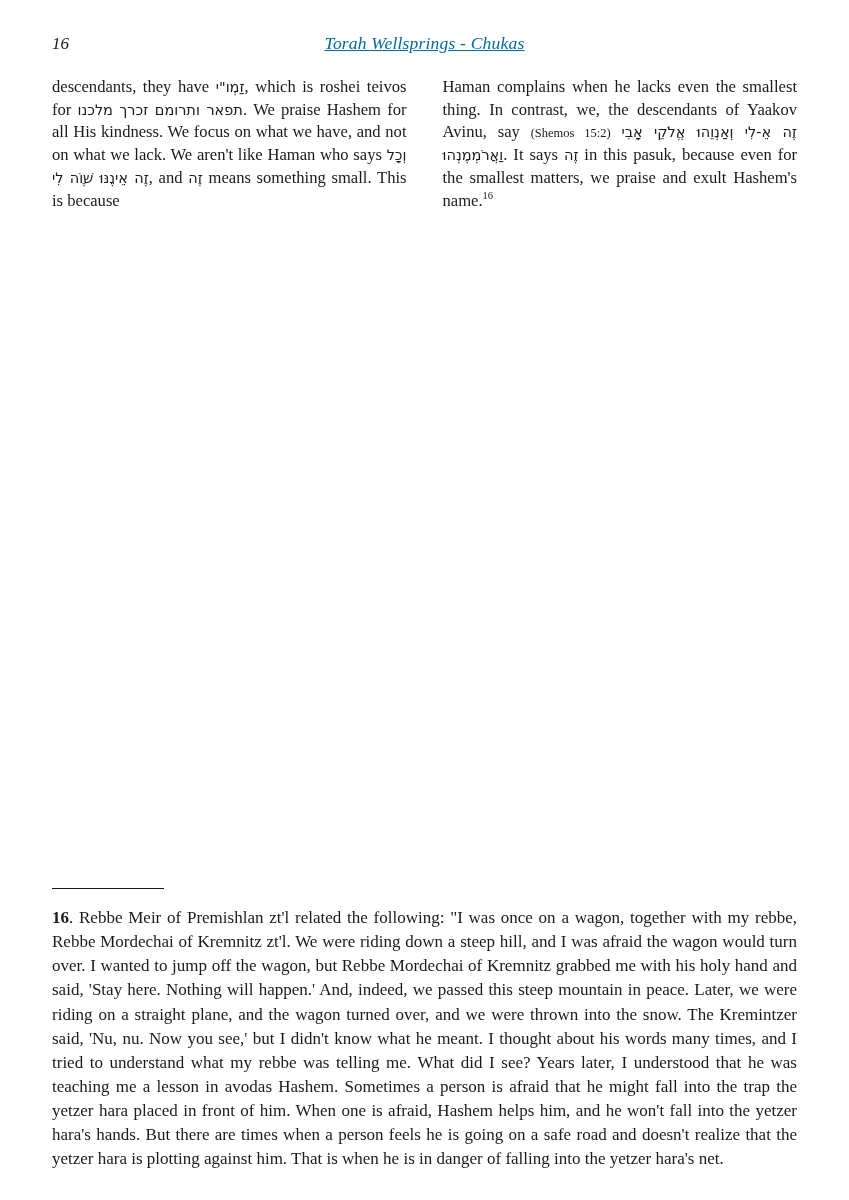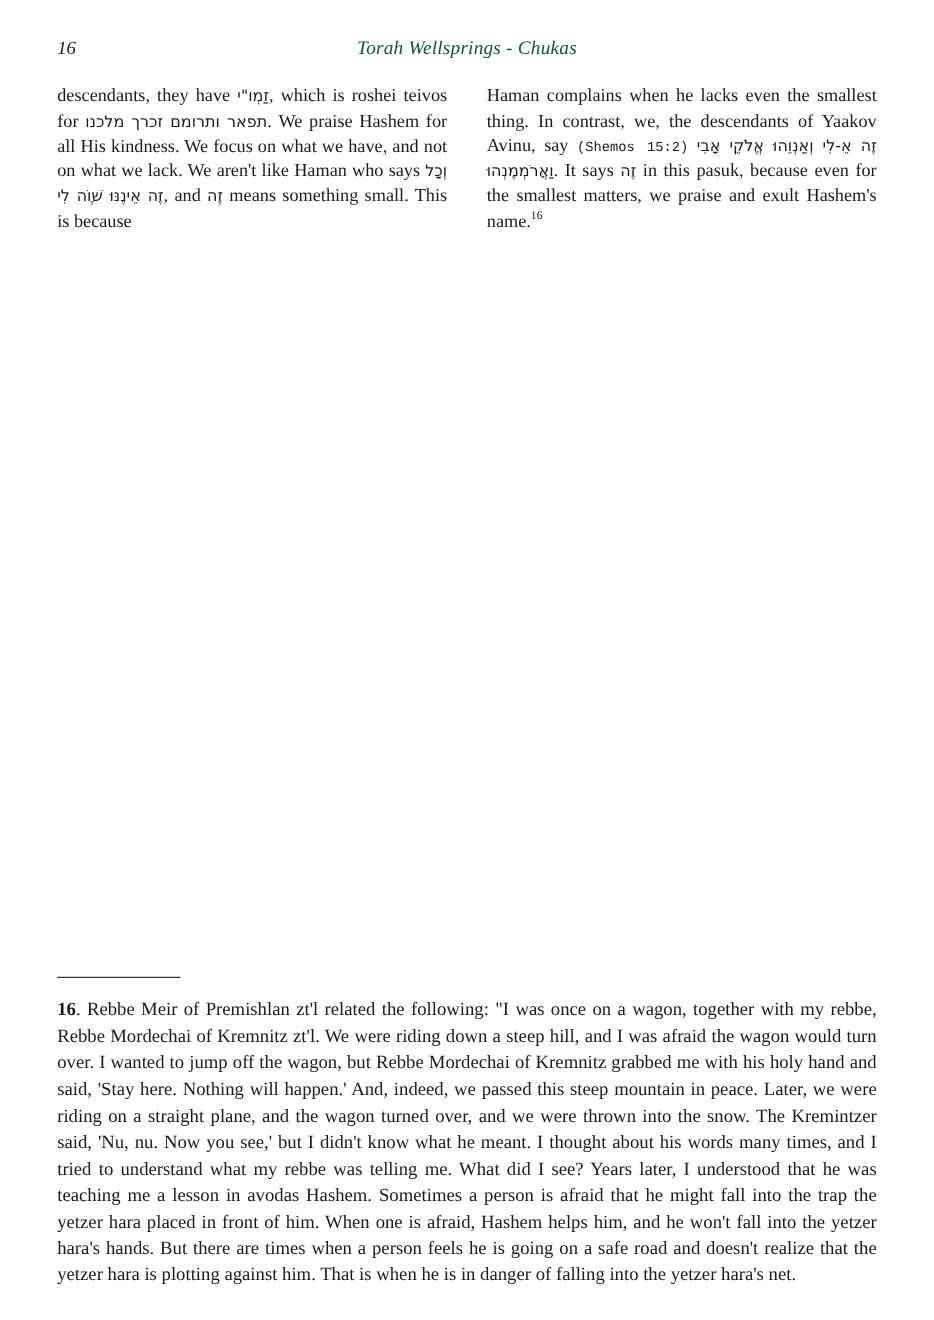--- a/index.html
+++ b/index.html
@@ -41,21 +41,22 @@
   }
   .head-title {
     position: absolute;
     left: 0;
     right: 0;
     top: 3px;
     text-align: center;
     font-size: 17.5px;
     font-style: italic;
     letter-spacing: 0.2px;
-    color: #14532d;
+    color: #0369a1;
+    text-decoration: underline;
   }
   
   .columns {
     display: flex;
     gap: 36px;
     align-items: flex-start;
   }
   .col {
     width: 356px;
     font-size: 16.6px;
@@ -68,21 +69,21 @@
     margin: 0;
   }
   .heb {
     font-family: "DejaVu Sans", sans-serif;
     font-size: 14.5px;
     direction: rtl;
     unicode-bidi: isolate;
   }
   .src {
     font-size: 12.5px;
-    font-family: Liberation Mono, monospace;
+    font-family: Liberation Serif, serif;
   }
   sup.fn {
     font-size: 10.5px;
     vertical-align: super;
     line-height: 0;
   }
   
   .footnote-area {
     position: absolute;
     left: 52px;

